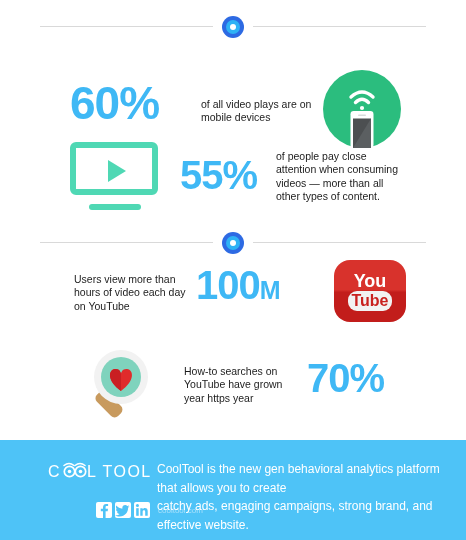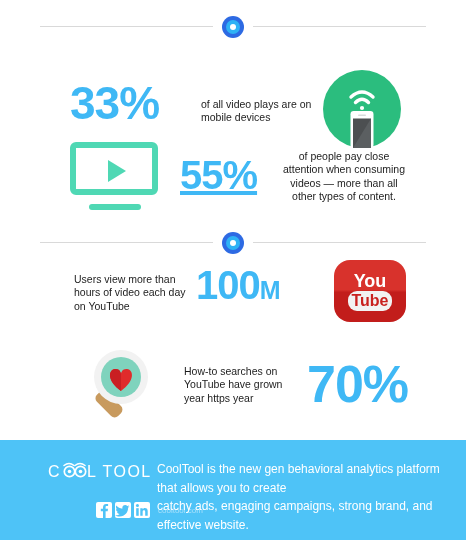--- a/index.html
+++ b/index.html
@@ -91,23 +91,22 @@
     position: absolute; left: 323px; top: 32px;
     width: 78px; height: 78px; border-radius: 50%;
     background: #2bbd7e;
   }
 
   
   #row-attention { position: absolute; left: 0; top: 128px; width: 466px; height: 100px; }
   #stat-55 {
     position: absolute; left: 180px; top: 27px;
     font-size: 40px;
-    text-decoration: underline;
-  }
-  #copy-55 { position: absolute; left: 264px; top: 22px; width: 160px; text-align: center; }
+  }
+  #copy-55 { position: absolute; left: 276px; top: 22px; width: 160px; }
 
   .tv-icon { position: absolute; left: 70px; top: 14px; width: 95px; height: 70px; }
   .tv-screen {
     position: absolute; left: 0; top: 0;
     width: 88px; height: 53px;
     border: 6px solid #4fd8b4;
     border-radius: 6px;
     box-sizing: border-box;
   }
   .tv-play {
@@ -138,21 +137,21 @@
     border-radius: 16px;
     background: #cd2220;
     background: linear-gradient(#d8322c 0%, #d8322c 48%, #c21d1b 52%, #c21d1b 100%);
   }
 
   
   #row-howto { position: absolute; left: 0; top: 345px; width: 466px; height: 85px; }
   #copy-70 { position: absolute; left: 184px; top: 20px; width: 125px; }
   #stat-70 {
     position: absolute; left: 307px; top: 13px;
-    font-size: 52px;
+    font-size: 40px;
   }
   .magnifier { position: absolute; left: 74px; top: 2px; width: 86px; height: 78px; }
 
   
   #footer {
     position: absolute; left: 0; bottom: 0;
     width: 466px; height: 100px;
     background: #4ec3f7;
   }
   #footer-brand { position: absolute; left: 48px; top: 20px; width: 110px; }
@@ -210,21 +209,21 @@
     <div class="rule-left"></div>
     <div class="rule-right"></div>
     <div class="dot-marker">
       <div class="ring-mid">
         <div class="ring-core"></div>
       </div>
     </div>
   </div>
 
   <div id="row-mobile">
-    <div id="stat-51" class="big-num">33%</div>
+    <div id="stat-51" class="big-num">60%</div>
     <div id="copy-51" class="stat-copy">of all video plays are on
 mobile devices</div>
 
     <div class="icon-circle-green">
       <svg width="78" height="78" viewBox="0 0 78 78">
 
         <path d="M28 27 Q39 17 50 27" stroke="#ffffff" stroke-width="3.4" fill="none" stroke-linecap="round"></path>
         <path d="M32.5 32.5 Q39 26 45.5 32.5" stroke="#ffffff" stroke-width="3.4" fill="none" stroke-linecap="round"></path>
         <circle cx="39" cy="38" r="2.1" fill="#ffffff"></circle>
 

